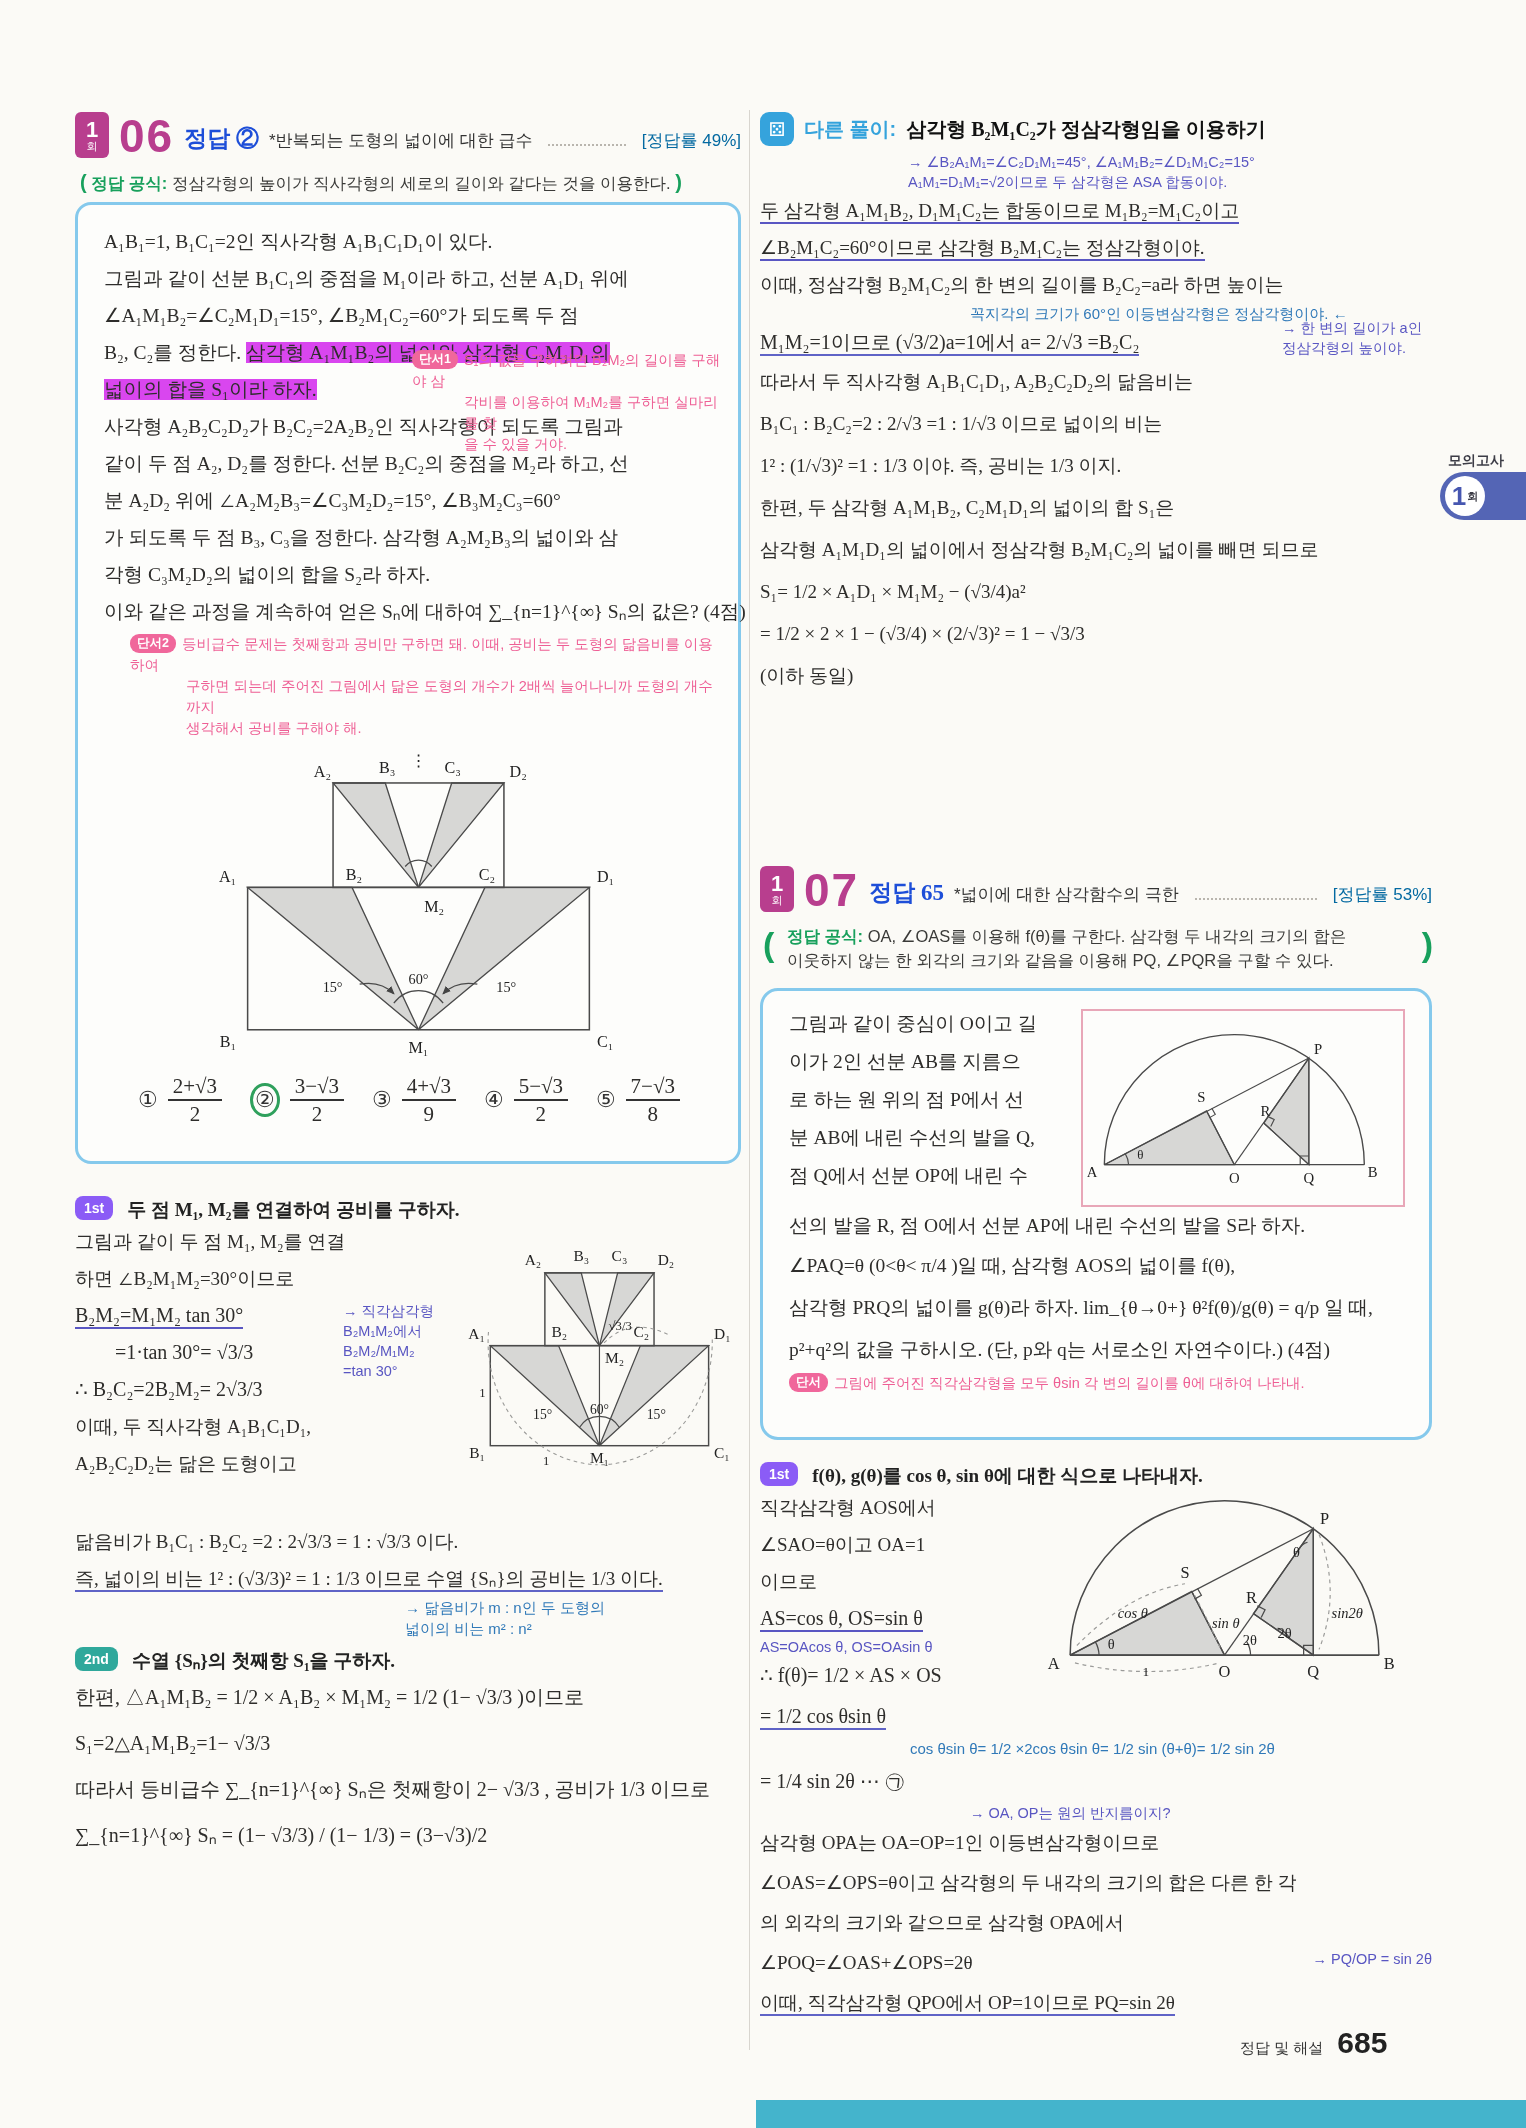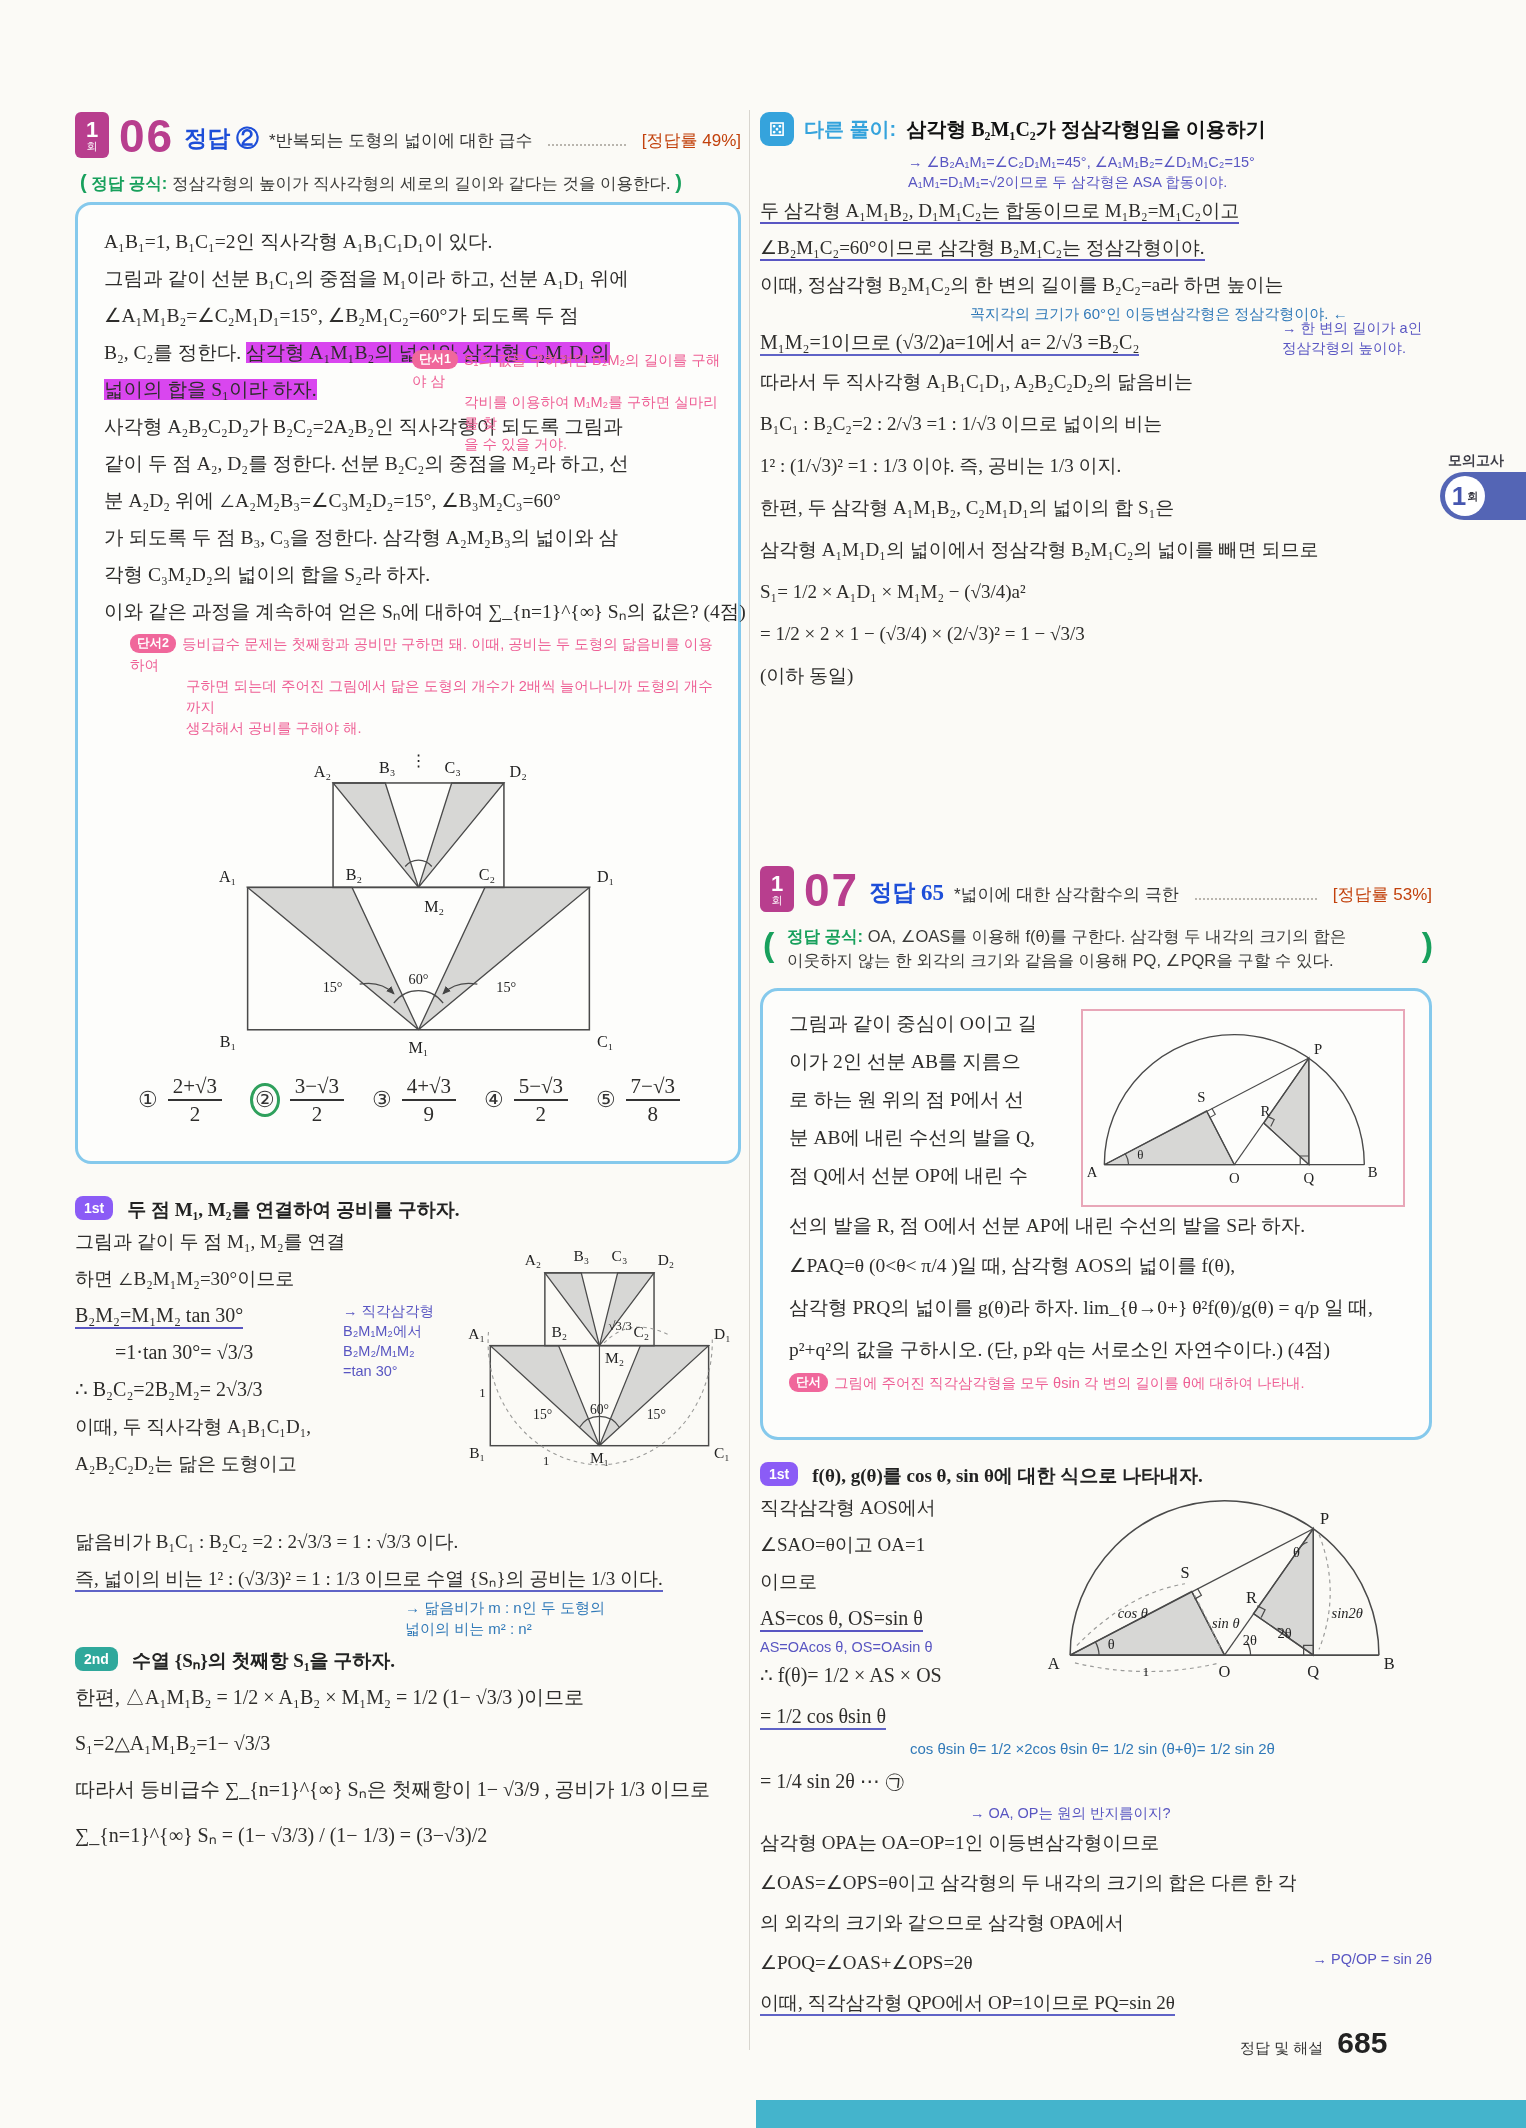--- a/index.html
+++ b/index.html
@@ -11,21 +11,21 @@
   .phead{display:flex;align-items:flex-end;gap:10px;}
   .round-badge{background:#b83e8e;color:#fff;border-radius:6px;width:34px;height:46px;
      display:flex;flex-direction:column;align-items:center;justify-content:center;
      font-family:"Liberation Sans",sans-serif;line-height:1;}
   .round-badge .rn{font-size:22px;font-weight:bold;}
   .round-badge .rs{font-size:11px;}
   .pnum{color:#b83e8e;font-size:46px;font-weight:bold;line-height:44px;font-family:"Liberation Sans",sans-serif;letter-spacing:2px;}
   .pans{font-size:23px;font-weight:bold;color:#1d4ed8;padding-bottom:4px;}
   .ptopic{font-size:17px;color:#333;padding-bottom:6px;font-family:"Liberation Sans",sans-serif;}
   .leader{flex:1;border-bottom:2px dotted #b9b5ae;margin:0 6px 12px 6px;min-width:30px;}
-  .prate{font-size:17px;color:#c2410c;padding-bottom:6px;font-family:"Liberation Sans",sans-serif;white-space:nowrap;}
+  .prate{font-size:17px;color:#0369a1;padding-bottom:6px;font-family:"Liberation Sans",sans-serif;white-space:nowrap;}
 
   .formula{font-size:16.5px;line-height:24px;font-family:"Liberation Sans",sans-serif;color:#3a3a38;}
   .formula .glabel{color:#18a05c;font-weight:bold;}
   .formula .gparen{color:#18a05c;font-weight:bold;font-size:20px;}
 
   
   .pbox{border:3.5px solid #85c9ec;border-radius:18px;background:#fdfdfb;box-sizing:border-box;}
   .pbox-inner{padding:18px 24px 14px 26px;position:relative;}
   .pline{font-size:19.5px;line-height:37px;white-space:nowrap;}
   .hl{background:#d946ef;}
@@ -304,21 +304,21 @@
       <div>넓이의 비는 m² : n²</div>
     </div>
     <div style="margin-top:8px;">
       <span class="step-badge b2">2nd</span>
       <span class="step-title">수열 {Sₙ}의 첫째항 S₁을 구하자.</span>
     </div>
     <div>
 
     <div class="sline eq" style="line-height:46px;">한편, △A₁M₁B₂ = 1/2 × A₁B₂ × M₁M₂ = 1/2 (1− √3/3 )이므로</div>
         <div class="sline eq" style="line-height:46px;">S₁=2△A₁M₁B₂=1− √3/3</div>
-        <div class="sline eq" style="line-height:46px;">따라서 등비급수 ∑_{n=1}^{∞} Sₙ은 첫째항이 1− √3/9 , 공비가 1/3 이므로</div>
+        <div class="sline eq" style="line-height:46px;">따라서 등비급수 ∑_{n=1}^{∞} Sₙ은 첫째항이 2− √3/3 , 공비가 1/3 이므로</div>
         <div class="sline eq" style="line-height:46px;">∑_{n=1}^{∞} Sₙ = (1− √3/3) / (1− 1/3) = (3−√3)/2</div>
       </div>
   </div>
 
   <div class="abs" style="left:760px;top:112px;width:672px;">
     <div class="alt-head">
       <div class="alt-icon">⚄</div>
       <span class="alt-label">다른 풀이:</span>
       <span class="alt-title">삼각형 B₂M₁C₂가 정삼각형임을 이용하기</span>
     </div>

